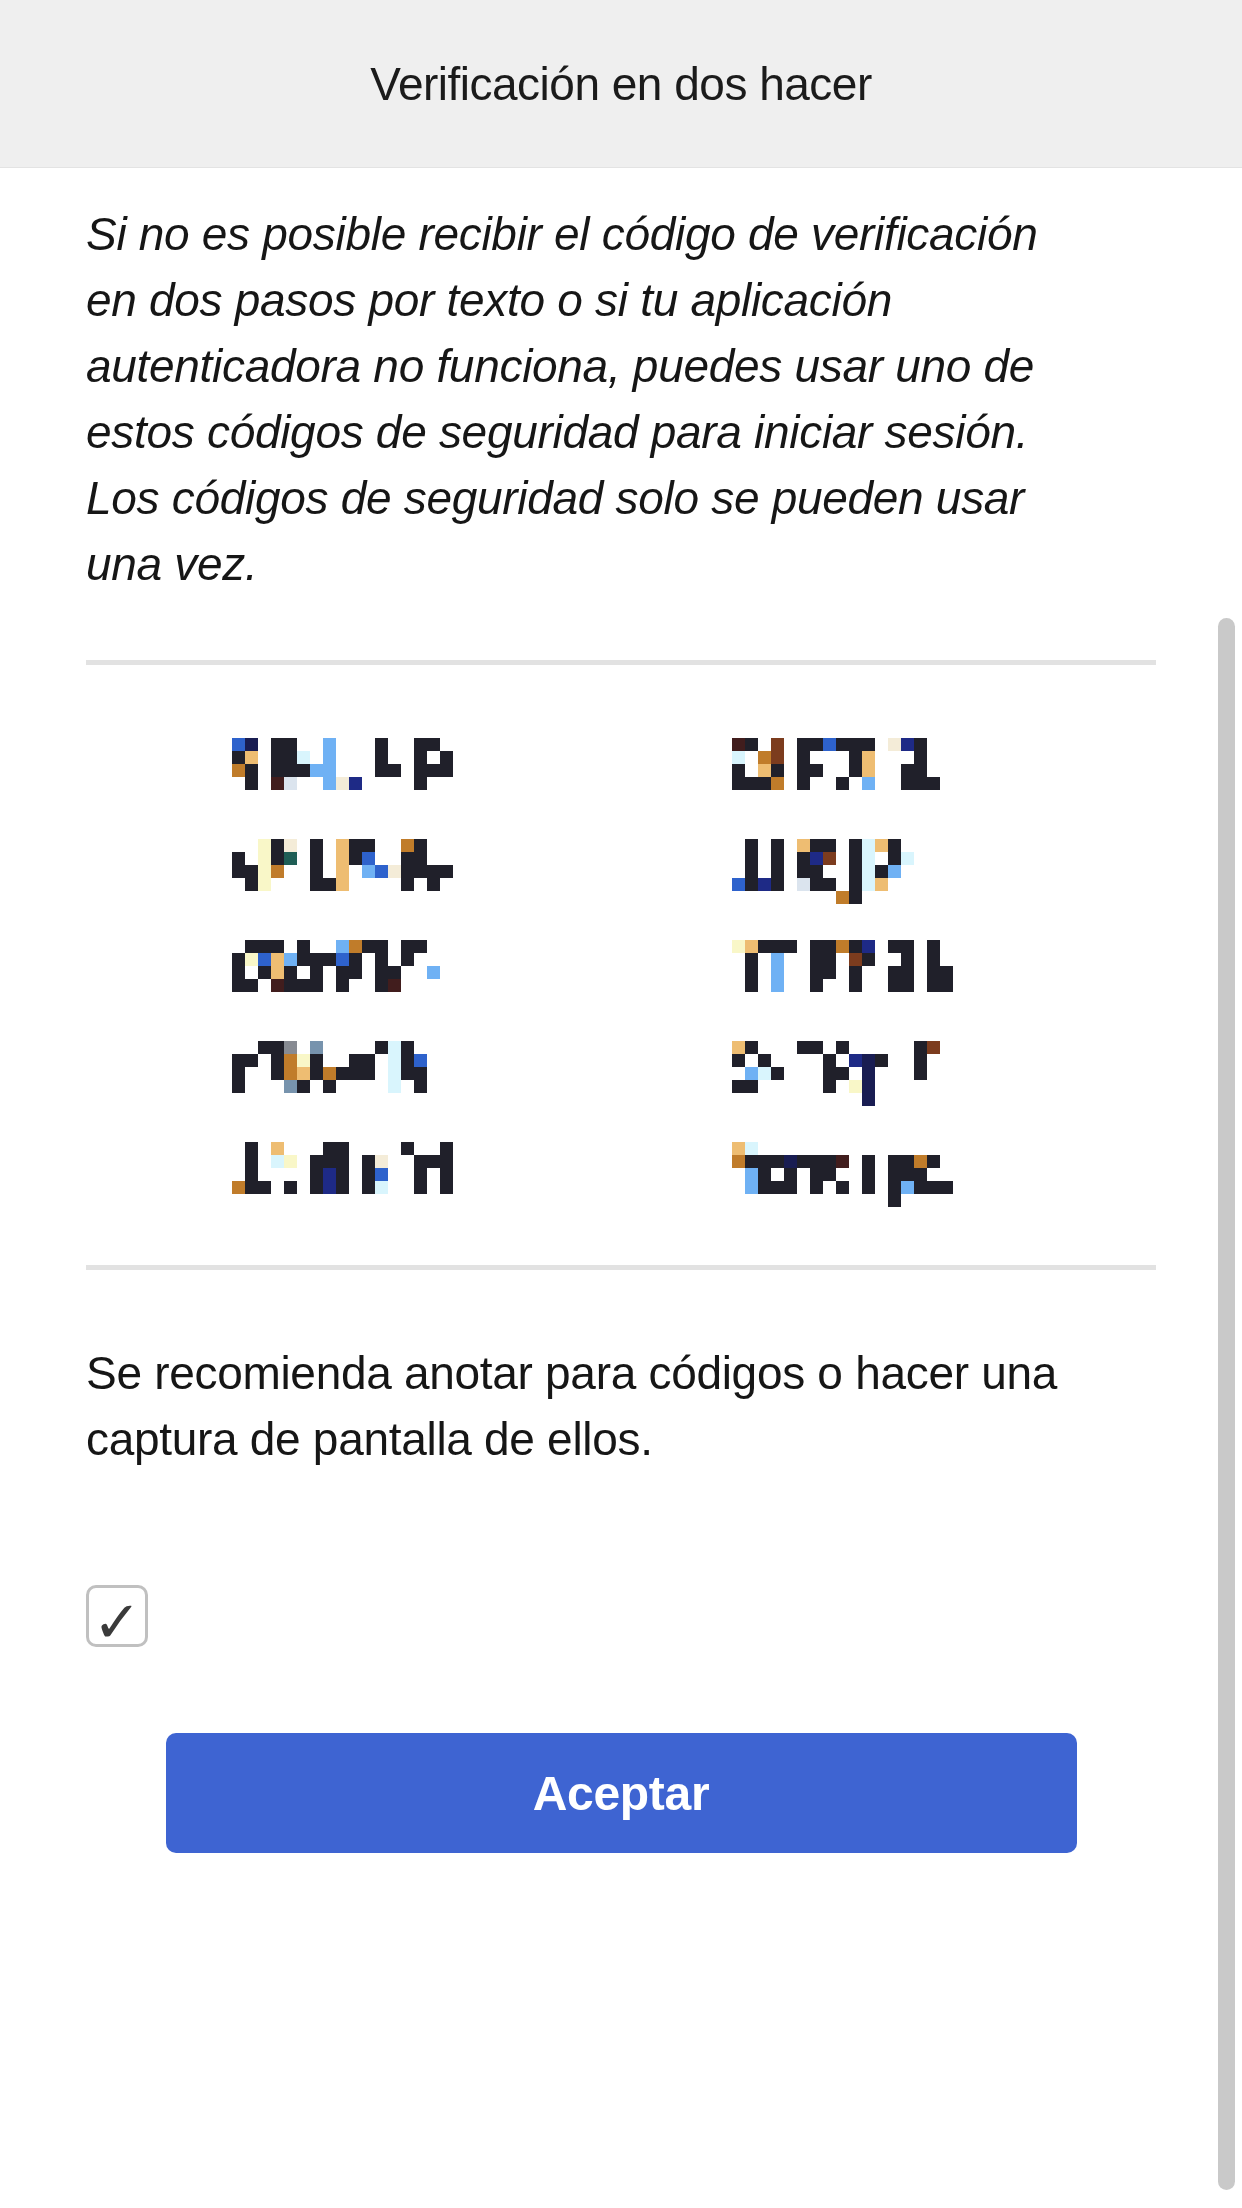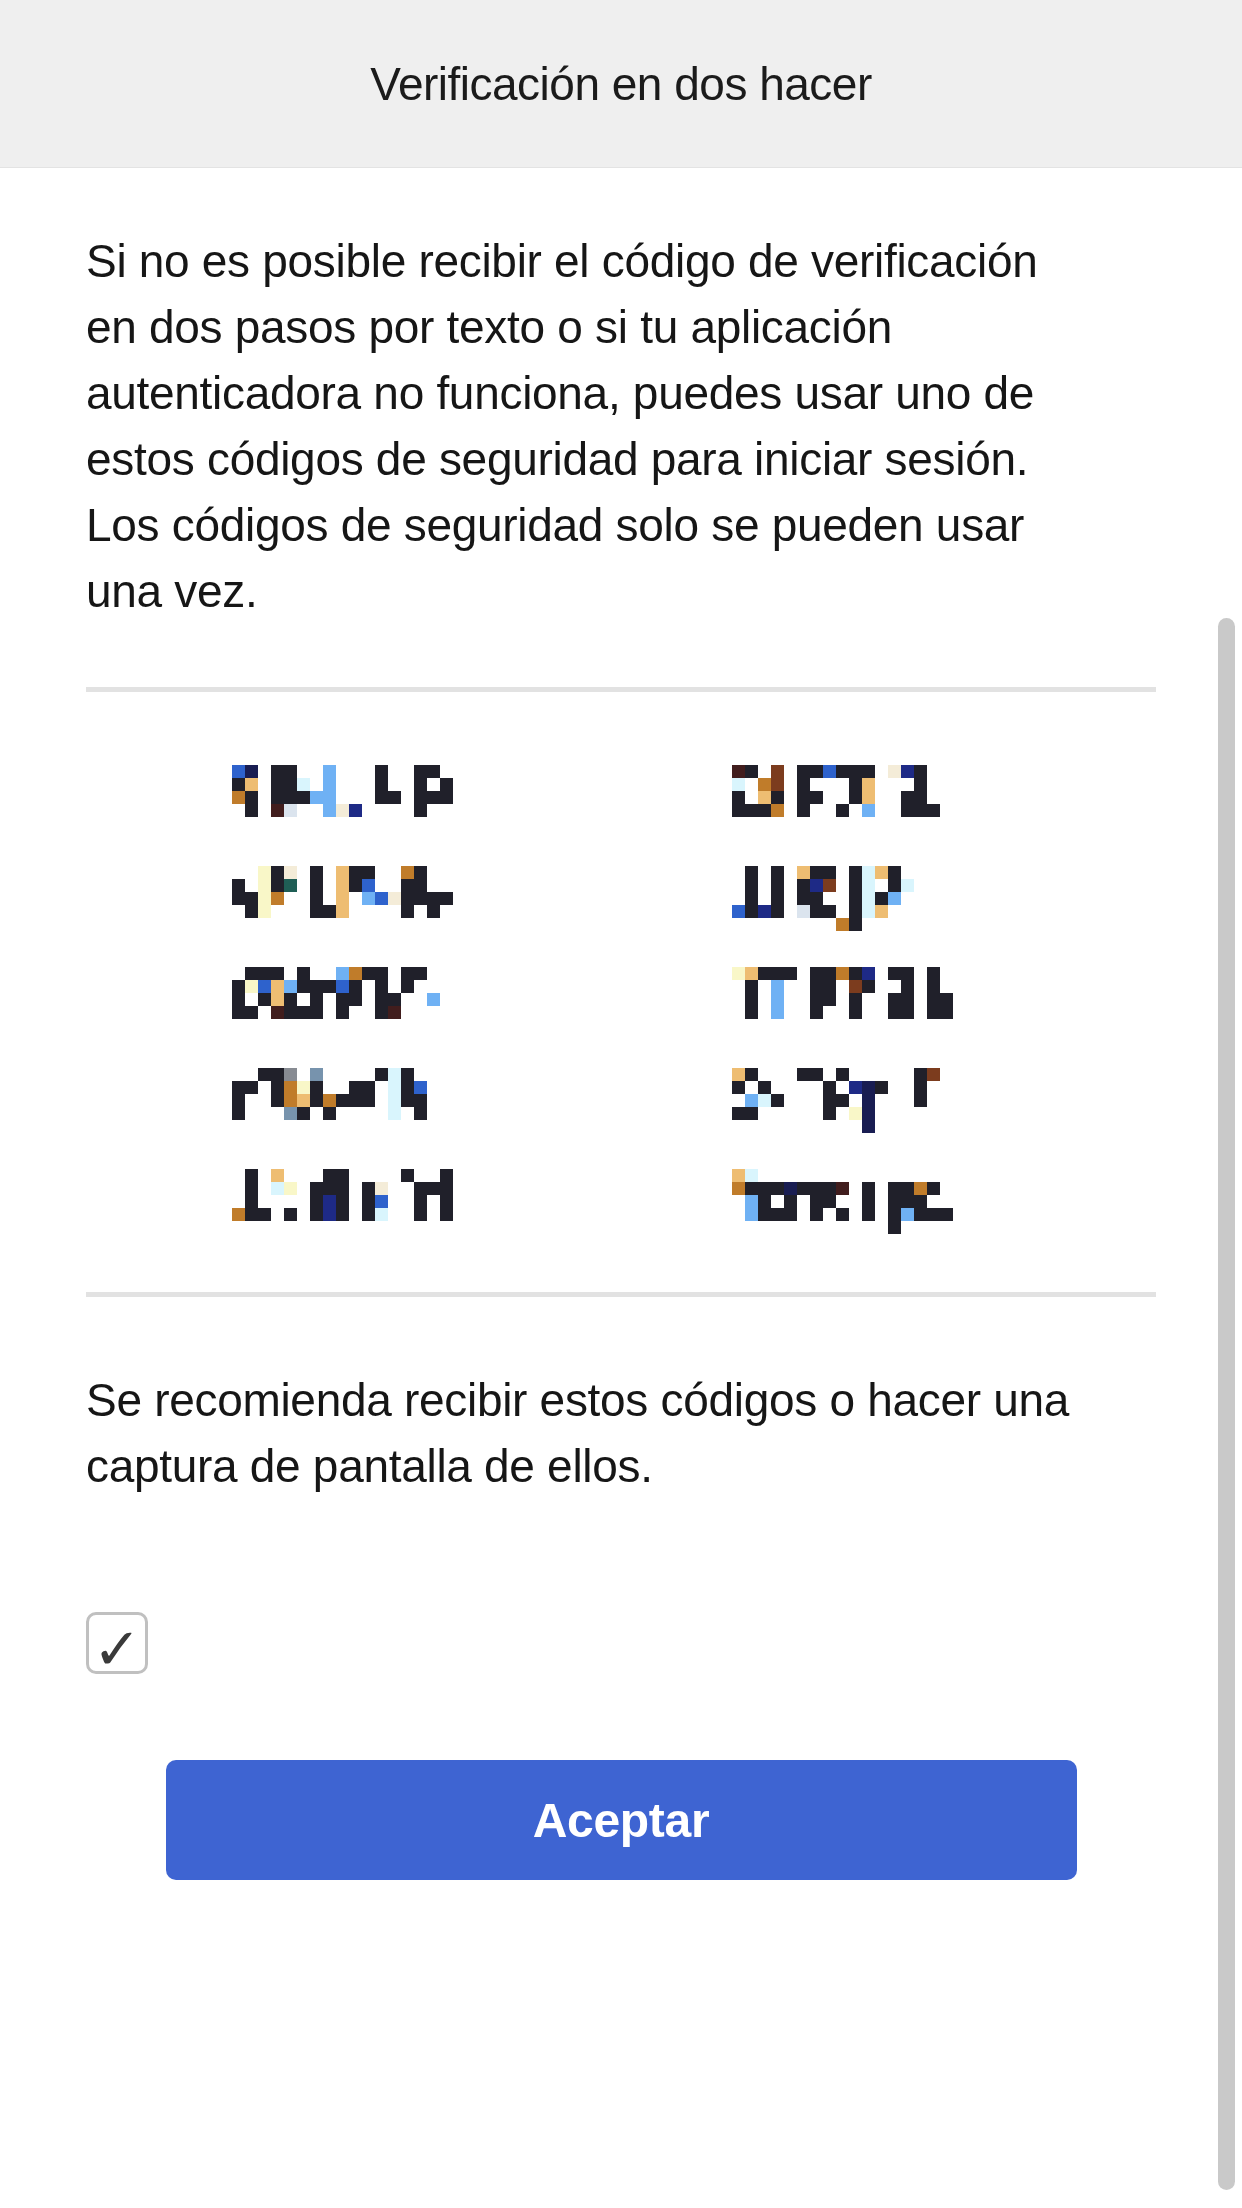--- a/index.html
+++ b/index.html
@@ -28,21 +28,21 @@
   
   .content{padding:0 86px;}
   .para{
     font-size:46px;
     line-height:66px;
     white-space:pre-line;
     letter-spacing:-0.3px;
     margin:0;
   }
   .p1{margin-top:11px;}
-  .p2{margin-top:60px;}
+  .p2{margin-top:33px;font-style:italic;}
   .p3{margin-top:70px;}
   
   .divider{
     height:5px;background:var(--divider,#e2e2e2);
     margin:0 86px;border:none;
   }
   .divider-top{margin-top:63px;}
   .divider-bottom{margin-top:71px;}
   
   .codes-grid{
@@ -900,21 +900,21 @@
         <div class="code-cell"></div>
         <div class="code-cell"></div>
         <div class="code-cell"></div>
       </div>
     </div>
   </div>
 
 <hr class="divider divider-bottom">
 
 <div class="content">
-  <p class="para p3">Se recomienda recibir estos códigos o hacer una
+  <p class="para p3">Se recomienda anotar para códigos o hacer una
 captura de pantalla de ellos.</p>
 </div>
 
 <div class="checkbox-row">
   <div class="checkbox-box" role="checkbox" aria-checked="true">
     <span class="checkbox-check">✓</span>
   </div>
 </div>
 
 <button class="accept-button">Aceptar</button>

